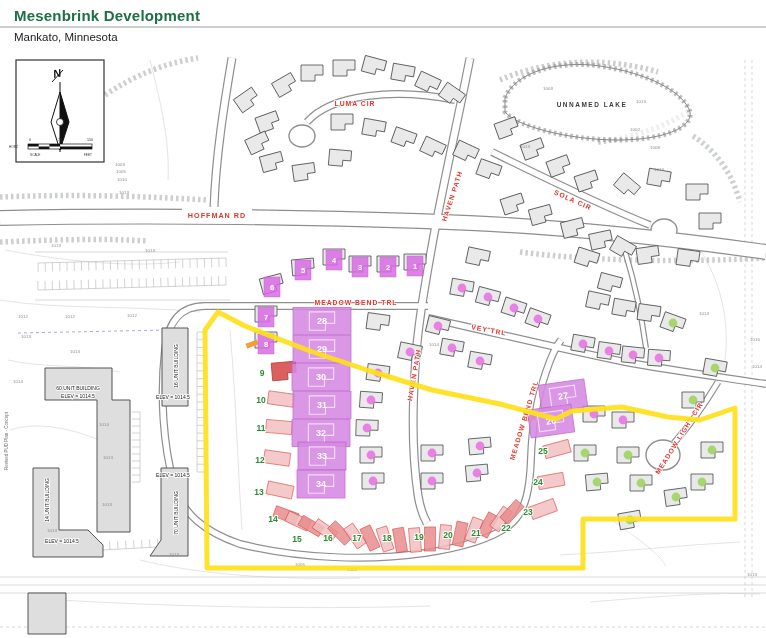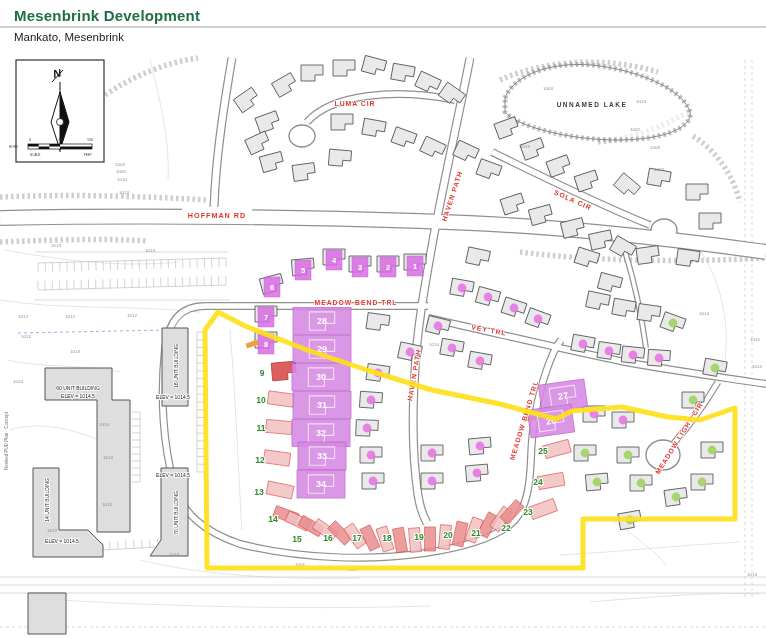--- a/index.html
+++ b/index.html
@@ -12,21 +12,21 @@
   svg{position:absolute;left:0;top:0;}
   .t{font-family:"Liberation Sans", sans-serif;}
 </style>
 </head>
 <body>
 <div id="stage">
 
 <div id="hdr">
   <div class="title">Mesenbrink Development</div>
   <div class="rule"></div>
-  <div class="sub">Mankato, Mesenbrink</div>
+  <div class="sub">Mankato, Minnesota</div>
 </div>
 
 <svg id="site-svg" width="766" height="638" viewBox="0 0 766 638">
       <path d="M5,250 C60,260 120,268 180,262" fill="none" stroke="#d8d8d8" stroke-width="0.7"></path>
       <path d="M0,300 C60,310 130,305 200,312" fill="none" stroke="#d8d8d8" stroke-width="0.7"></path>
       <path d="M10,430 C40,420 80,430 112,446" fill="none" stroke="#d8d8d8" stroke-width="0.7"></path>
       <path d="M8,360 C40,368 80,364 120,372" fill="none" stroke="#d8d8d8" stroke-width="0.7"></path>
       <path d="M140,560 C200,575 280,580 360,578" fill="none" stroke="#d8d8d8" stroke-width="0.7"></path>
       <path d="M560,555 C620,552 680,545 740,542" fill="none" stroke="#d8d8d8" stroke-width="0.7"></path>
       <path d="M590,602 C650,597 710,592 760,594" fill="none" stroke="#d8d8d8" stroke-width="0.7"></path>

